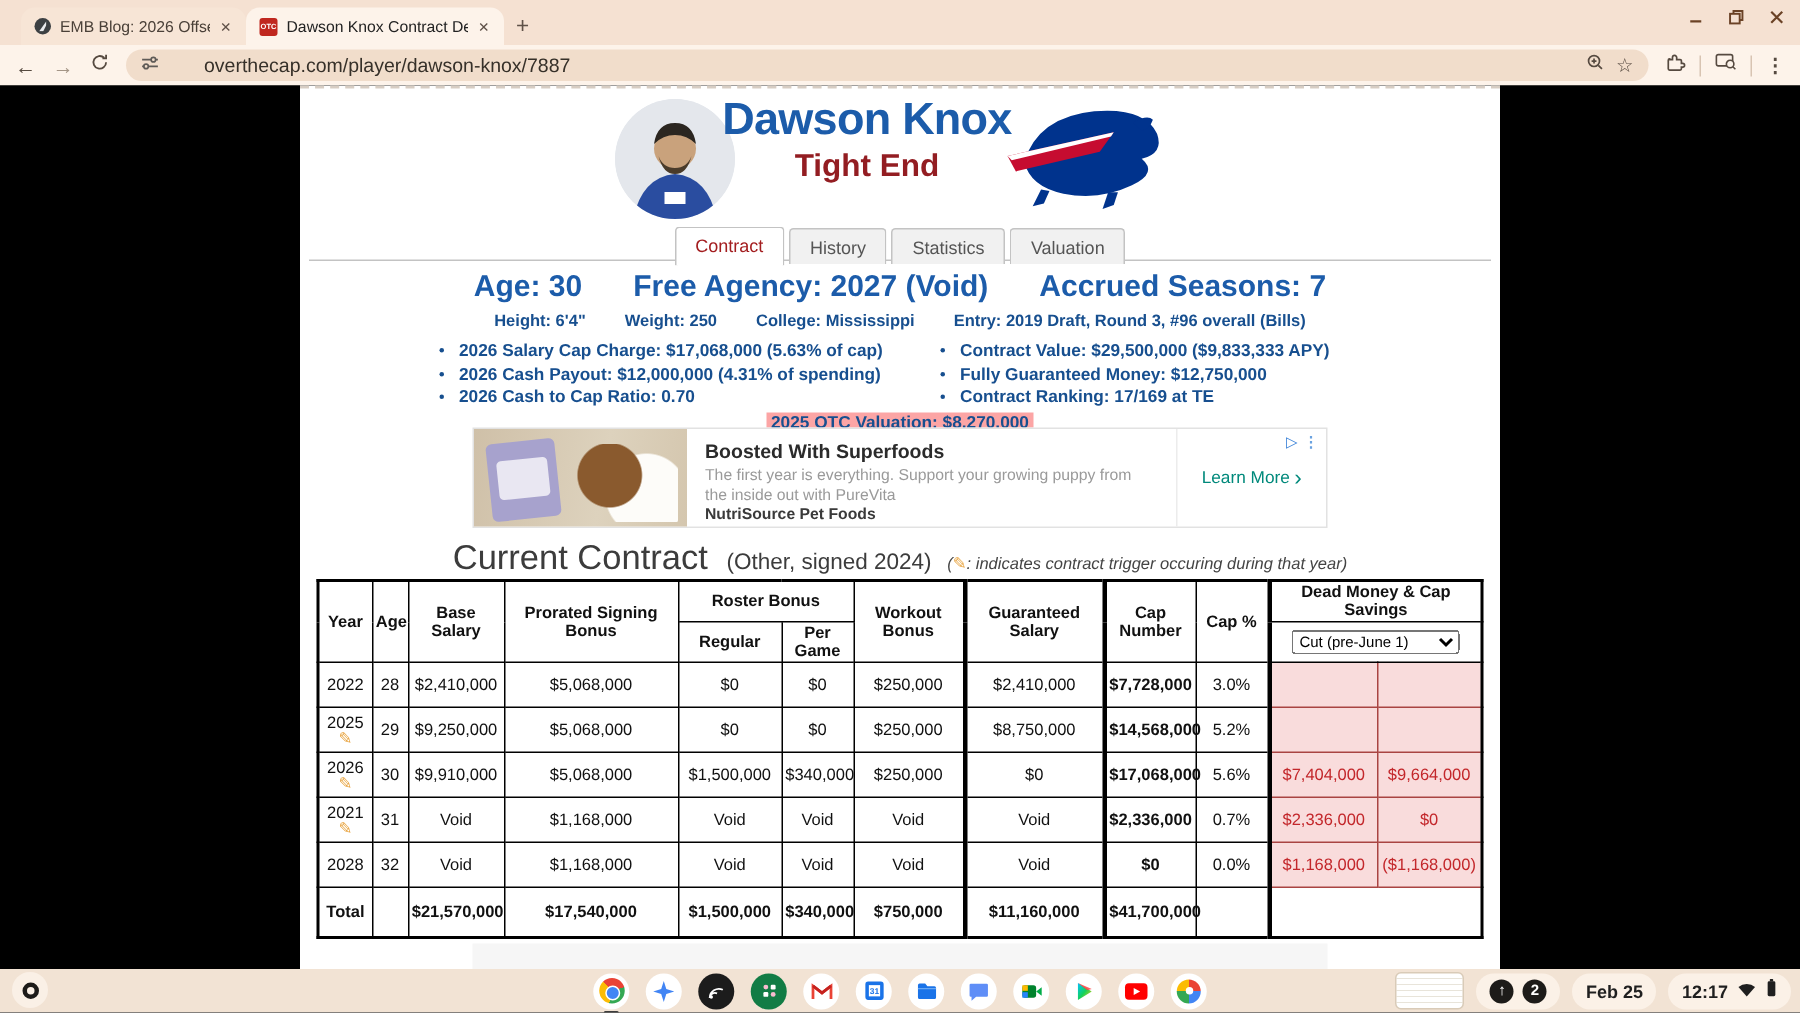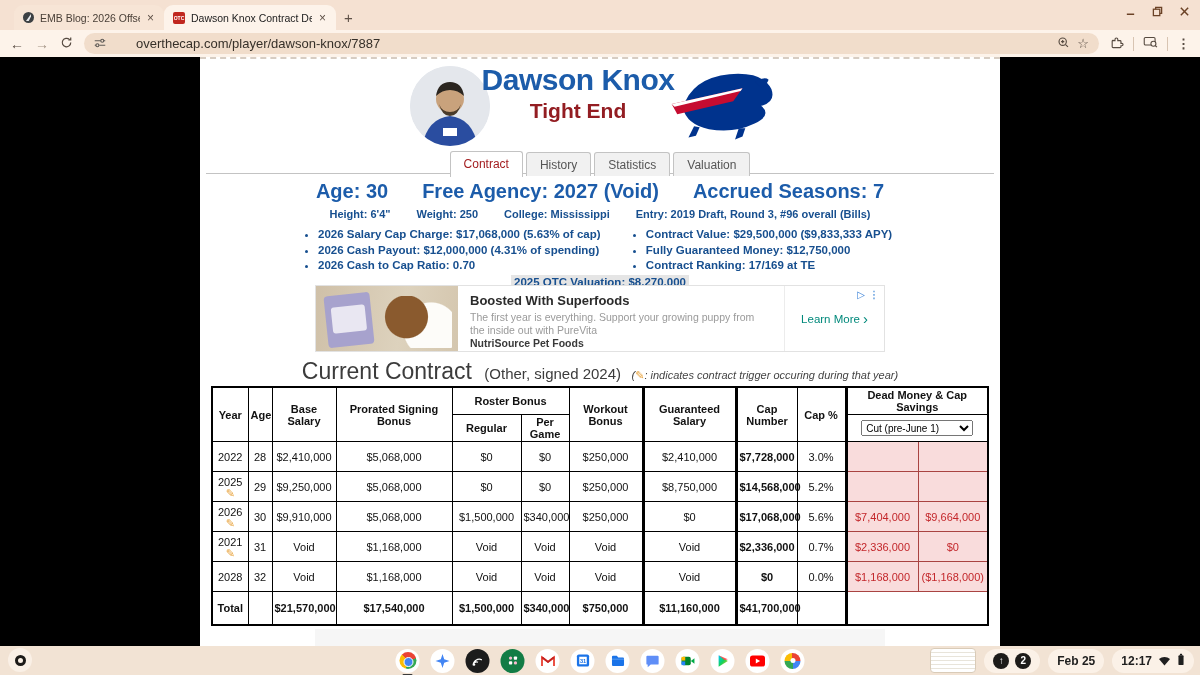--- a/index.html
+++ b/index.html
@@ -46,26 +46,26 @@
   .site-tabs { position:absolute; top:92px; left:0; right:0; display:flex; justify-content:center; gap:3px; align-items:flex-end; z-index:2; }
   .stab { font-size:12px; padding:5px 13px 4px; background:#f1f1f1; border:1px solid #c3c3c3; border-bottom:none; border-radius:3px 3px 0 0; color:#555; }
   .stab.active { background:#fff; color:#a31d1f; font-weight:normal; padding-bottom:6px; margin-bottom:-1px; }
   .panel-line { position:absolute; top:114px; left:6px; right:6px; border-top:1px solid #c3c3c3; }
 
   
   .vitals-main { position:absolute; top:121px; left:0; right:0; display:flex; justify-content:center; gap:34px; font-size:20px; font-weight:bold; color:#1c5caa; }
   .vitals-sub { position:absolute; top:149px; left:0; right:0; display:flex; justify-content:center; gap:26px; font-size:11px; font-weight:bold; color:#174f8f; }
 
   
-  .bullets { position:absolute; top:168px; left:102px; right:60px; display:flex; }
+  .bullets { position:absolute; top:168px; left:90px; right:60px; display:flex; }
   .bullets ul { list-style:disc; margin-left:16px; width:318px; }
   .bullets ul + ul { width:300px; }
   .bullets li { font-size:11.5px; font-weight:bold; color:#174f8f; line-height:15.5px; }
   .valuation-row { position:absolute; top:213px; left:0; right:0; text-align:center; }
-  .valuation-link { background:#e5e5e5; font-size:11.5px; font-weight:bold; color:#174f8f; padding:1px 3px; }
+  .valuation-link { background:#fca5a5; font-size:11.5px; font-weight:bold; color:#174f8f; padding:1px 3px; }
 
   
   .ad { position:absolute; left:115px; top:226px; width:570px; height:67px; background:#fff; border:1px solid #e2e2e2; display:flex; }
   .ad-img { width:142px; height:100%; position:relative; background:linear-gradient(100deg,#cfc0a8,#ddd2bd 60%,#d4c6ae); overflow:hidden; flex:none; }
   .ad-bag { position:absolute; left:10px; top:8px; width:46px; height:52px; background:#a7a2cd; border-radius:4px; transform:rotate(-6deg); }
   .ad-bag:after { content:""; position:absolute; left:6px; top:12px; width:34px; height:26px; background:#e9e7f2; border-radius:3px; }
   .ad-puppy { position:absolute; right:6px; top:10px; width:70px; height:52px; background:radial-gradient(circle at 35% 40%, #8a5a2e 0 38%, transparent 40%), radial-gradient(circle at 70% 65%, #fdfcf9 0 45%, transparent 47%); }
   .ad-text { flex:1; padding:7px 12px 5px; display:flex; flex-direction:column; }
   .ad-title { font-size:13px; font-weight:bold; color:#2b2b2b; }
   .ad-body { font-size:10.5px; color:#9a9a9a; line-height:13px; margin-top:3px; width:300px; }

